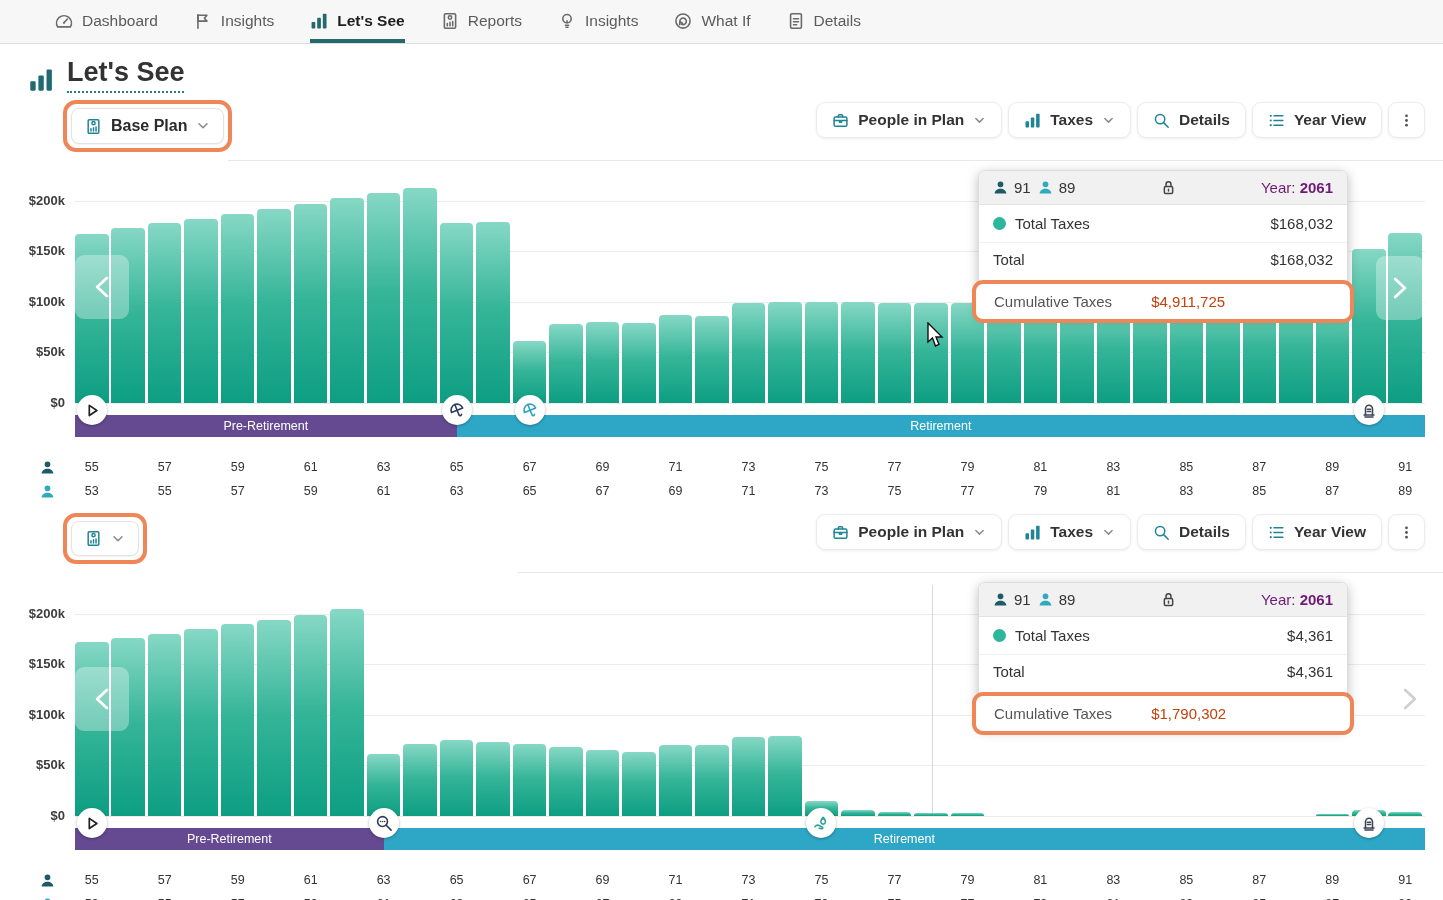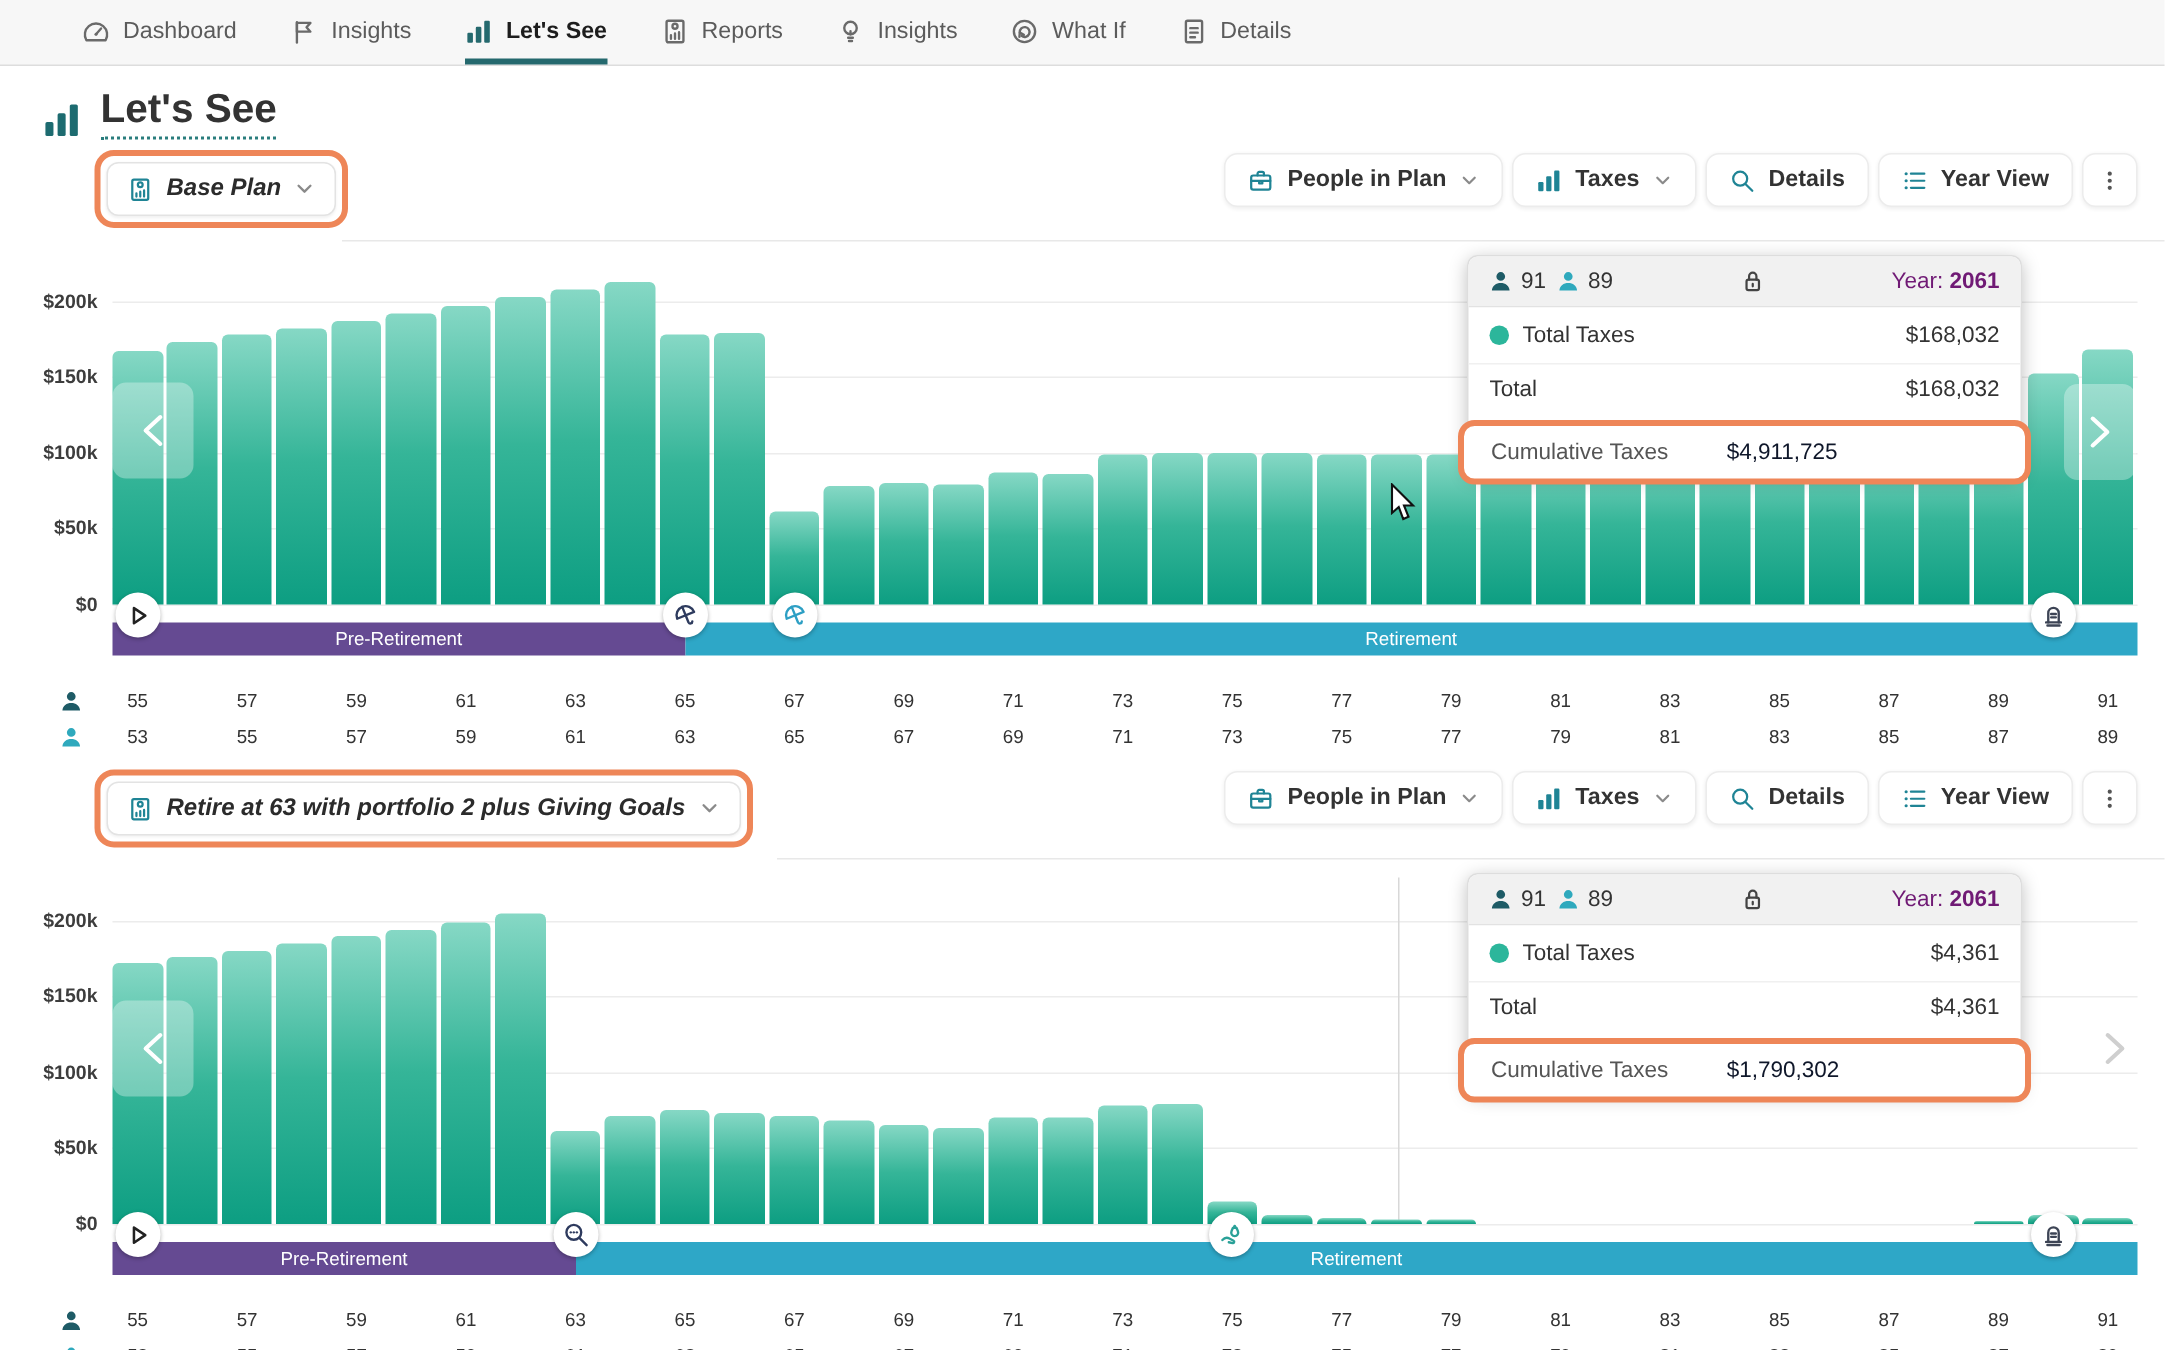--- a/index.html
+++ b/index.html
@@ -18,21 +18,21 @@
   .nav-item.active .nicon { color:#25696e; }
   .nicon svg, .picon svg, .bicon svg, .ev svg, .tt-lock svg, .chev svg, .title-icon svg { width:100%; height:100%; display:block; }
 
   
   .title-row { position:absolute; left:28px; top:58px; display:flex; align-items:flex-end; gap:13px; }
   .title-icon { width:26px; height:26px; color:#1d6b70; }
   h1.page-title { font-size:27px; font-weight:600; color:#333;
                   border-bottom:2px dotted #2a7d7d; padding-bottom:3px; line-height:1.1; }
 
   
-  .ring { border:4px solid #ee8658; border-radius:13px; padding:4px; background:transparent; display:inline-block;font-style:italic; }
+  .ring { border:4px solid #ee8658; border-radius:13px; padding:4px; background:transparent; display:inline-block; }
   .plan-btn { display:flex; align-items:center; gap:9px; background:#fff; border:1px solid #e3e3e3;
               border-radius:8px; padding:8px 13px; font-size:16px; font-weight:700; color:#2b2b2b;
               box-shadow:0 1px 2px rgba(0,0,0,.06); cursor:pointer; white-space:nowrap; }
   .plan-btn .bicon { width:17px; height:17px; color:#1f8495; }
   .plan-btn .chev-d { width:14px; height:14px; color:#8a8a8a; display:inline-flex; }
 
   
   .toolbar { position:absolute; right:18px; display:flex; gap:6px; }
   .tb-btn { display:flex; align-items:center; gap:9px; background:#fff; border:1px solid #ececec;
             border-radius:9px; padding:8px 15px; font-size:15.5px; font-weight:600; color:#333;
@@ -77,21 +77,21 @@
   .tt-person { display:flex; align-items:center; gap:6px; color:#333; }
   .tt-lock { width:17px; height:17px; color:#444; margin-left:auto; margin-right:auto; cursor:pointer; }
   .tt-year { color:#701a75; white-space:nowrap; }
   .tt-year b { font-weight:700; }
   .tt-row { display:flex; align-items:center; padding:10px 14px; gap:9px; border-bottom:1px solid #f0f0f0; }
   .tt-dot { width:13px; height:13px; border-radius:50%; background:#2cb69b; flex:0 0 auto; }
   .tt-val { margin-left:auto; }
   .tt-total { font-weight:400; border-bottom:none; padding-top:8px; padding-bottom:10px; }
   .tt-cum { display:flex; align-items:center; margin:2px -7px -8px -7px; padding:9px 18px;
             background:#fff; border:4px solid #ee8658; border-radius:11px; color:#555; z-index:7; position:relative; }
-  .tt-cum .tt-val { color:#0f172a;margin-left:39px; }
+  .tt-cum .tt-val { color:#c2410c;margin-left:39px; }
 
   .crosshair { position:absolute; width:1px; background:#d8d8d8; z-index:2; }
   .cursor { position:absolute; z-index:9; width:19px; height:27px; }
 </style>
 </head>
 <body>
 
 <nav class="topnav">
   <div class="nav-item">
     <span class="nicon">
@@ -448,21 +448,20 @@
 <div>
   <div class="abs ring" style="left:63px; top:513px;">
     <div class="plan-btn">
       <span class="bicon">
           <svg viewBox="0 0 16 16" fill="none" stroke="currentColor" stroke-width="1.4" stroke-linecap="round" stroke-linejoin="round">
             <rect x="3" y="1.6" width="10" height="12.8" rx="1"></rect>
             <circle cx="8" cy="4.9" r="1.5"></circle>
             <path d="M5.6 12.3v-2.1M8 12.3V9.2M10.4 12.3V8.4"></path>
           </svg>
         </span>
-      <span>Retire at 63 with portfolio 2 plus Giving Goals</span>
       <span class="chev-d">
           <svg viewBox="0 0 16 16" fill="none" stroke="currentColor" stroke-width="1.4" stroke-linecap="round" stroke-linejoin="round">
             <path d="M3.5 5.5 8 10l4.5-4.5" stroke-width="1.8"></path>
           </svg>
         </span>
     </div>
   </div>
 
   <div class="toolbar" style="top:514px;">
     <div class="tb-btn">

